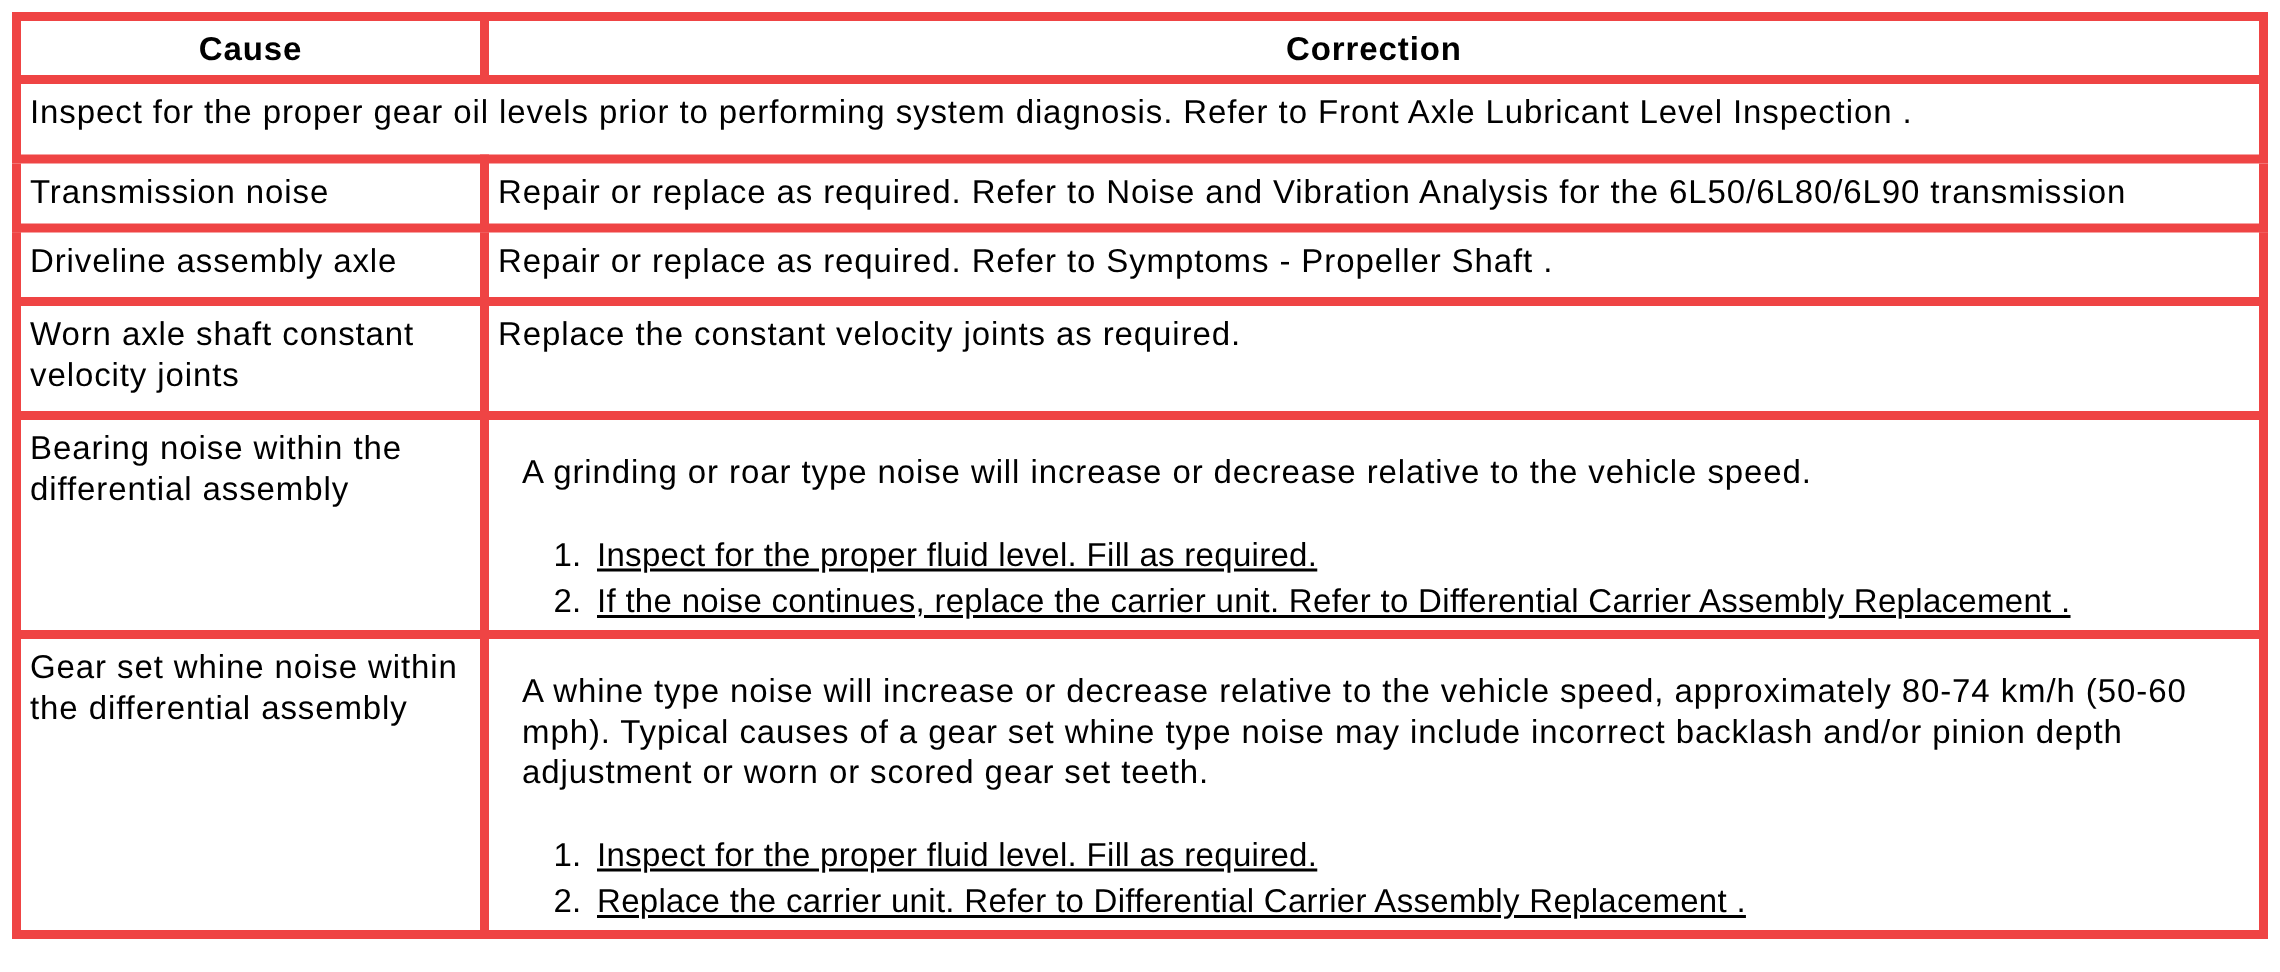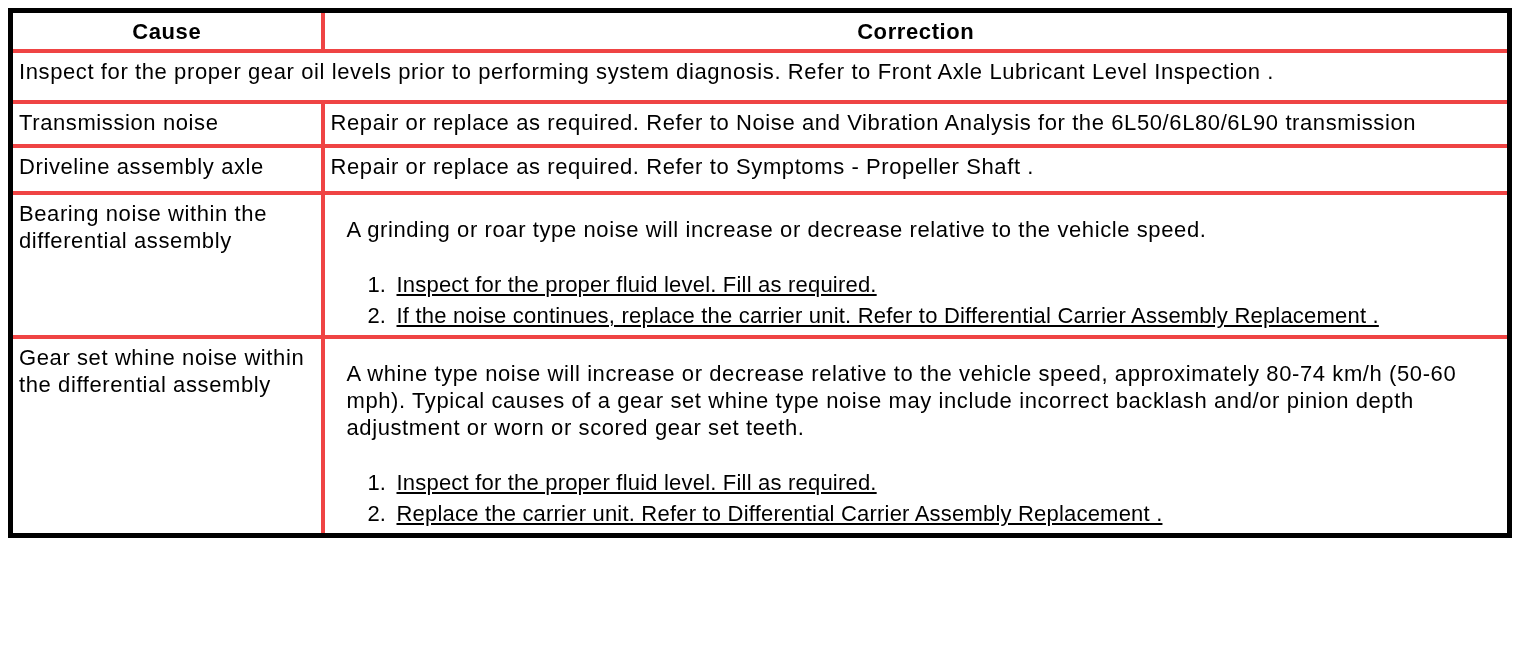--- a/index.html
+++ b/index.html
@@ -20,21 +20,21 @@
     border-collapse: collapse;
     width: 1504px;
     table-layout: fixed;
     border: 5px solid #000;
     font-size: 22px;
     letter-spacing: 0.6px;
     line-height: 27px;
   }
   col.col-cause { width: 312px; }
   th, td {
-    border: 4px solid #ef4444;
+    border: 6px solid #ef4444;
     vertical-align: top;
     padding: 5px 6px 4px 6px;
     overflow: hidden;
   }
   th {
     font-weight: bold;
     text-align: center;
     vertical-align: middle;
     height: 32px;
     padding: 2px 4px;
@@ -82,20 +82,24 @@
         <td colspan="2">Inspect for the proper gear oil levels prior to performing system diagnosis. Refer to Front Axle Lubricant Level Inspection .</td>
       </tr>
       <tr class="r-transmission">
         <td>Transmission noise</td>
         <td>Repair or replace as required. Refer to Noise and Vibration Analysis for the 6L50/6L80/6L90 transmission</td>
       </tr>
       <tr class="r-driveline">
         <td>Driveline assembly axle</td>
         <td>Repair or replace as required. Refer to Symptoms - Propeller Shaft .</td>
       </tr>
+      <tr class="r-cvjoints">
+        <td>Worn axle shaft constant velocity joints</td>
+        <td>Replace the constant velocity joints as required.</td>
+      </tr>
       <tr class="r-bearing">
         <td>Bearing noise within the differential assembly</td>
         <td>
           <p>A grinding or roar type noise will increase or decrease relative to the vehicle speed.</p>
           <ol>
             <li>Inspect for the proper fluid level. Fill as required.</li>
             <li>If the noise continues, replace the carrier unit. Refer to Differential Carrier Assembly Replacement .</li>
           </ol>
         </td>
       </tr>

